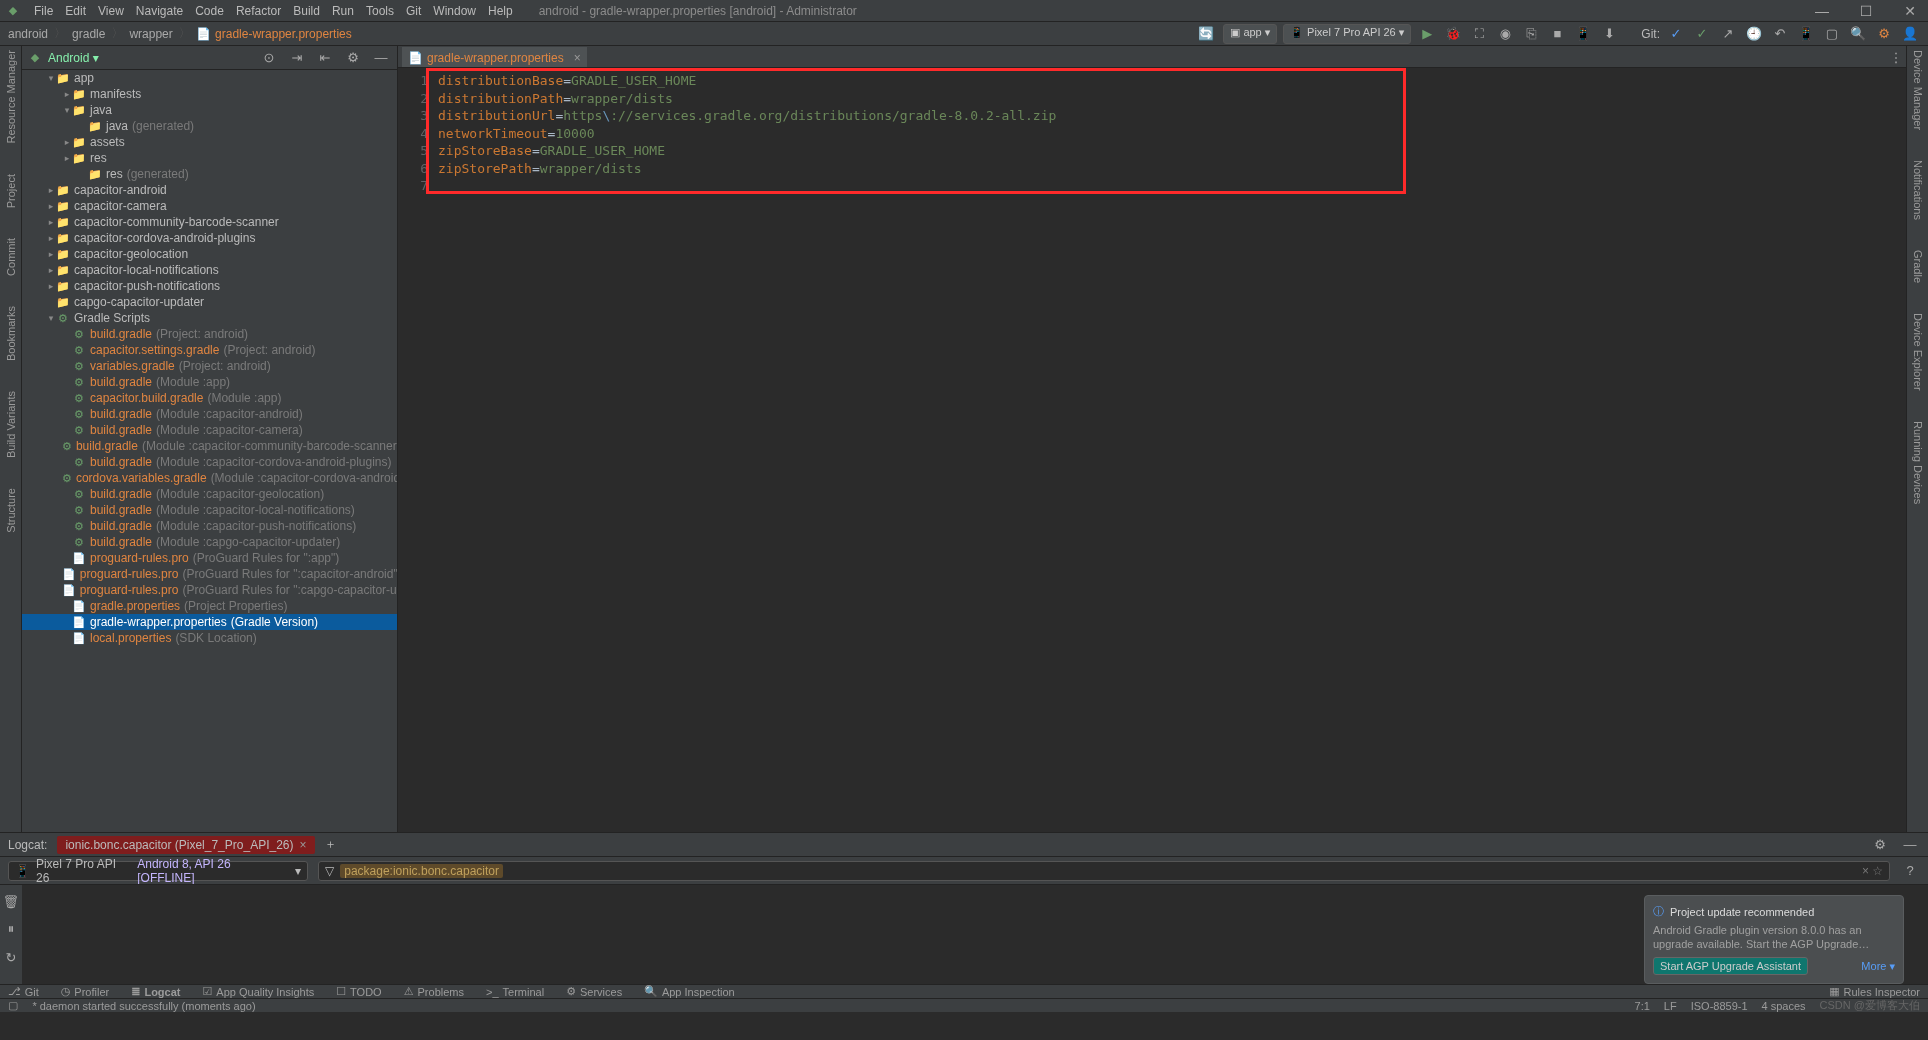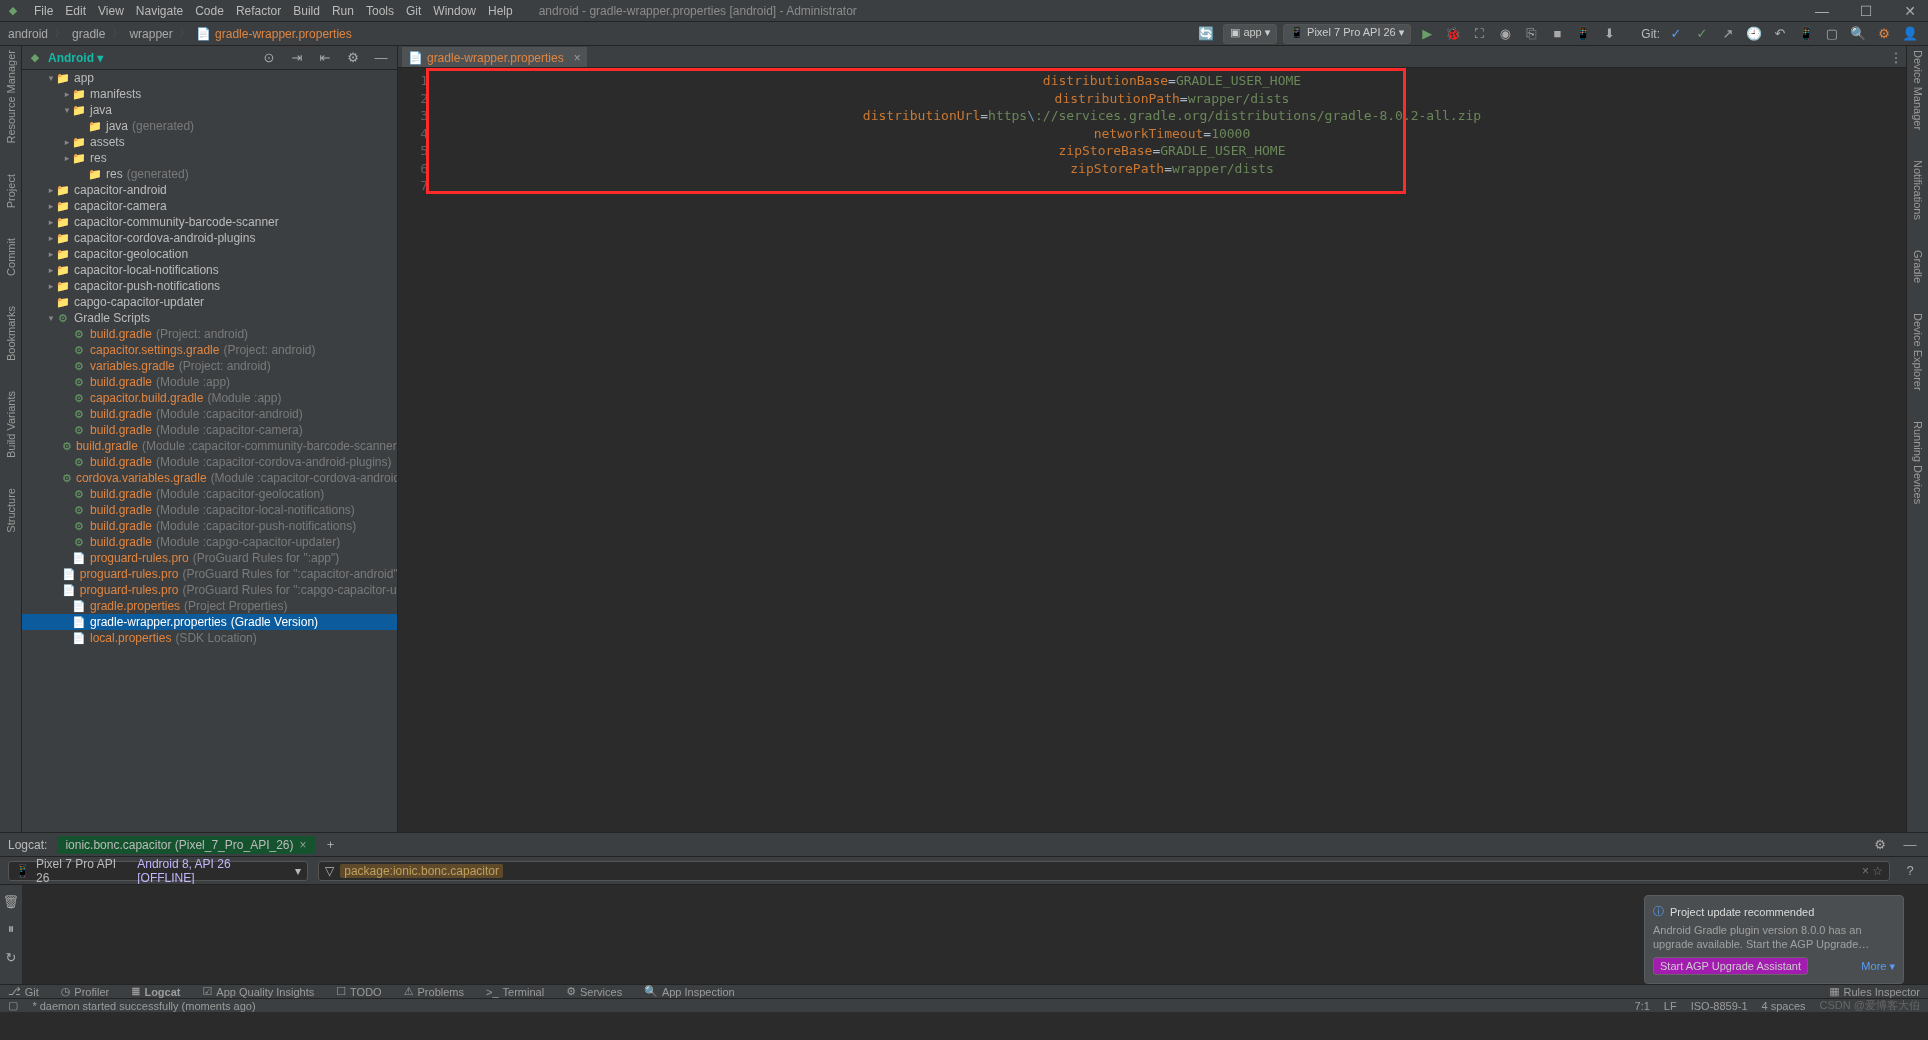--- a/index.html
+++ b/index.html
@@ -25,21 +25,21 @@
   
   .main { display: flex; height: calc(1040px - 22px - 24px - 24px - 28px - 14px - 14px - 128px); }
   .leftgutter { width: 22px; background: #3c3f41; border-right: 1px solid #232323; display: flex; flex-direction: column; align-items: center; padding-top: 4px; gap: 30px; }
   .rightgutter { width: 22px; background: #3c3f41; border-left: 1px solid #232323; display: flex; flex-direction: column; align-items: center; padding-top: 4px; gap: 30px; }
   .gutter-label { writing-mode: vertical-rl; color: #9b9b9b; font-size: 11px; }
   .gutter-label.flip { transform: rotate(180deg); }
   .gutter-icon { width: 14px; height: 14px; color: #9b9b9b; font-size: 11px; text-align: center; }
 
   .projectpanel { width: 376px; background: #3c3f41; border-right: 1px solid #232323; display: flex; flex-direction: column; overflow: hidden; }
   .ppheader { height: 24px; display: flex; align-items: center; padding: 0 6px; gap: 6px; border-bottom: 1px solid #232323; }
-  .ppheader .drop { color: #14b8a6; font-weight: 700; }
+  .ppheader .drop { color: #86efac; font-weight: 400; }
   .ppheader .spacer { flex: 1; }
   .ppheader .iconrow { display:flex; gap:8px; }
 
   .tree { flex: 1; overflow: auto; font-size: 12px; }
   .tree-row { display: flex; align-items: center; height: 16px; padding-left: 6px; white-space: nowrap; }
   .tree-row .chev { width: 10px; color: #888; font-size: 9px; display:inline-block; text-align:center; }
   .tree-row .icon { width: 14px; text-align: center; margin-right: 4px; font-size: 11px; }
   .tree-row .label { color: #bbbbbb; }
   .tree-row .orange { color: #e08541; }
   .tree-row .dim { color: #7a7a7a; margin-left: 4px; }
@@ -52,46 +52,46 @@
 
   .editorarea { flex: 1; background: #2b2b2b; display: flex; flex-direction: column; }
   .tabrow { height: 22px; background: #3c3f41; display: flex; align-items: flex-end; border-bottom: 1px solid #232323; padding-left: 4px; }
   .tab { background: #4e5254; height: 20px; display: flex; align-items: center; padding: 0 6px; gap: 4px; font-size: 12px; border-top: 2px solid #4e5254; }
   .tab.active { background: #4e5254; }
   .tab .orange { color: #e08541; }
   .tab .x { color: #999; margin-left: 6px; }
 
   .code { display: flex; position: relative; font-family: "Consolas","Menlo",monospace; font-size: 13px; line-height: 17.5px; padding-top: 4px; }
   .gutter { width: 40px; text-align: right; color: #606366; padding-right: 10px; user-select: none; }
-  .codelines { flex: 1; white-space: pre; text-align: center; }
+  .codelines { flex: 1; white-space: pre; }
   .key   { color: #cc7832; }
   .eq    { color: #a9b7c6; }
   .val   { color: #6a8759; }
   .esc   { color: #6897bb; }
   .redbox { position: absolute; border: 3px solid #ff2a2a; top: 0; left: 28px; width: 980px; height: 126px; pointer-events:none; }
 
   
   .logcat-bar { height: 24px; background: #3c3f41; border-top: 1px solid #232323; display: flex; align-items: center; padding: 0 8px; gap: 10px; }
-  .logcat-bar .tabpill { background: #14532d; padding: 2px 8px; border-radius: 2px; display:flex; align-items:center; gap: 6px; }
+  .logcat-bar .tabpill { background: #7f1d1d; padding: 2px 8px; border-radius: 2px; display:flex; align-items:center; gap: 6px; }
   .logcat-bar .spacer { flex: 1; }
 
   .logcat-toolbar { height: 28px; background: #3c3f41; display: flex; align-items: center; padding: 0 8px; gap: 10px; border-top: 1px solid #232323; }
   .logcat-toolbar .device { flex: 0 0 300px; background: #2b2b2b; border: 1px solid #555; border-radius: 3px; height: 20px; display:flex; align-items:center; padding: 0 6px; gap:6px; }
   .logcat-toolbar .filter { flex: 1; background: #2b2b2b; border: 1px solid #555; border-radius: 3px; height: 20px; display:flex; align-items:center; padding: 0 6px; gap:6px; }
   .logcat-toolbar .filter .pill { background: #5e4a2a; color: #bfa05c; padding: 0 4px; border-radius: 2px; }
 
   .logcat-body { height: 100px; background: #2b2b2b; position: relative; border-top: 1px solid #232323; }
   .logcat-left { width: 22px; height: 100%; background: #3c3f41; display:flex; flex-direction:column; align-items:center; gap:8px; padding-top:6px; }
 
   .notification { position: absolute; right: 24px; bottom: 0; width: 260px; background: #4b4e50; border: 1px solid #5a5d5f; border-radius: 4px; padding: 8px; font-size: 11px; }
   .notification .title { color: #dcdcdc; font-weight: 500; display:flex; align-items:center; gap:6px; }
   .notification .body { color: #a0a0a0; margin: 4px 0 6px; line-height: 14px; }
   .notification .actions { display: flex; justify-content: space-between; align-items: center; }
   .notification .link { color: #589df6; margin-left: 18px; }
-  .notification .btn2 { background: #a21caf; color: #ccc; border: 1px solid #666; border-radius: 3px; padding: 2px 6px; }
+  .notification .btn2 { background: #0f766e; color: #ccc; border: 1px solid #666; border-radius: 3px; padding: 2px 6px; }
 
   
   .toolwindows { height: 14px; background: #3c3f41; border-top: 1px solid #232323; display: flex; align-items: center; padding: 0 8px; gap: 22px; font-size: 11px; color: #9b9b9b; }
   .toolwindows .spacer { flex: 1; }
   .toolwindows .tw { display:flex; align-items:center; gap:4px; }
 
   .statusbar { height: 14px; background: #3c3f41; display: flex; align-items: center; padding: 0 8px; gap: 14px; font-size: 11px; color: #9b9b9b; border-top: 1px solid #232323; }
   .statusbar .spacer { flex: 1; }
 
   .green { color: #6a9e6a; }

